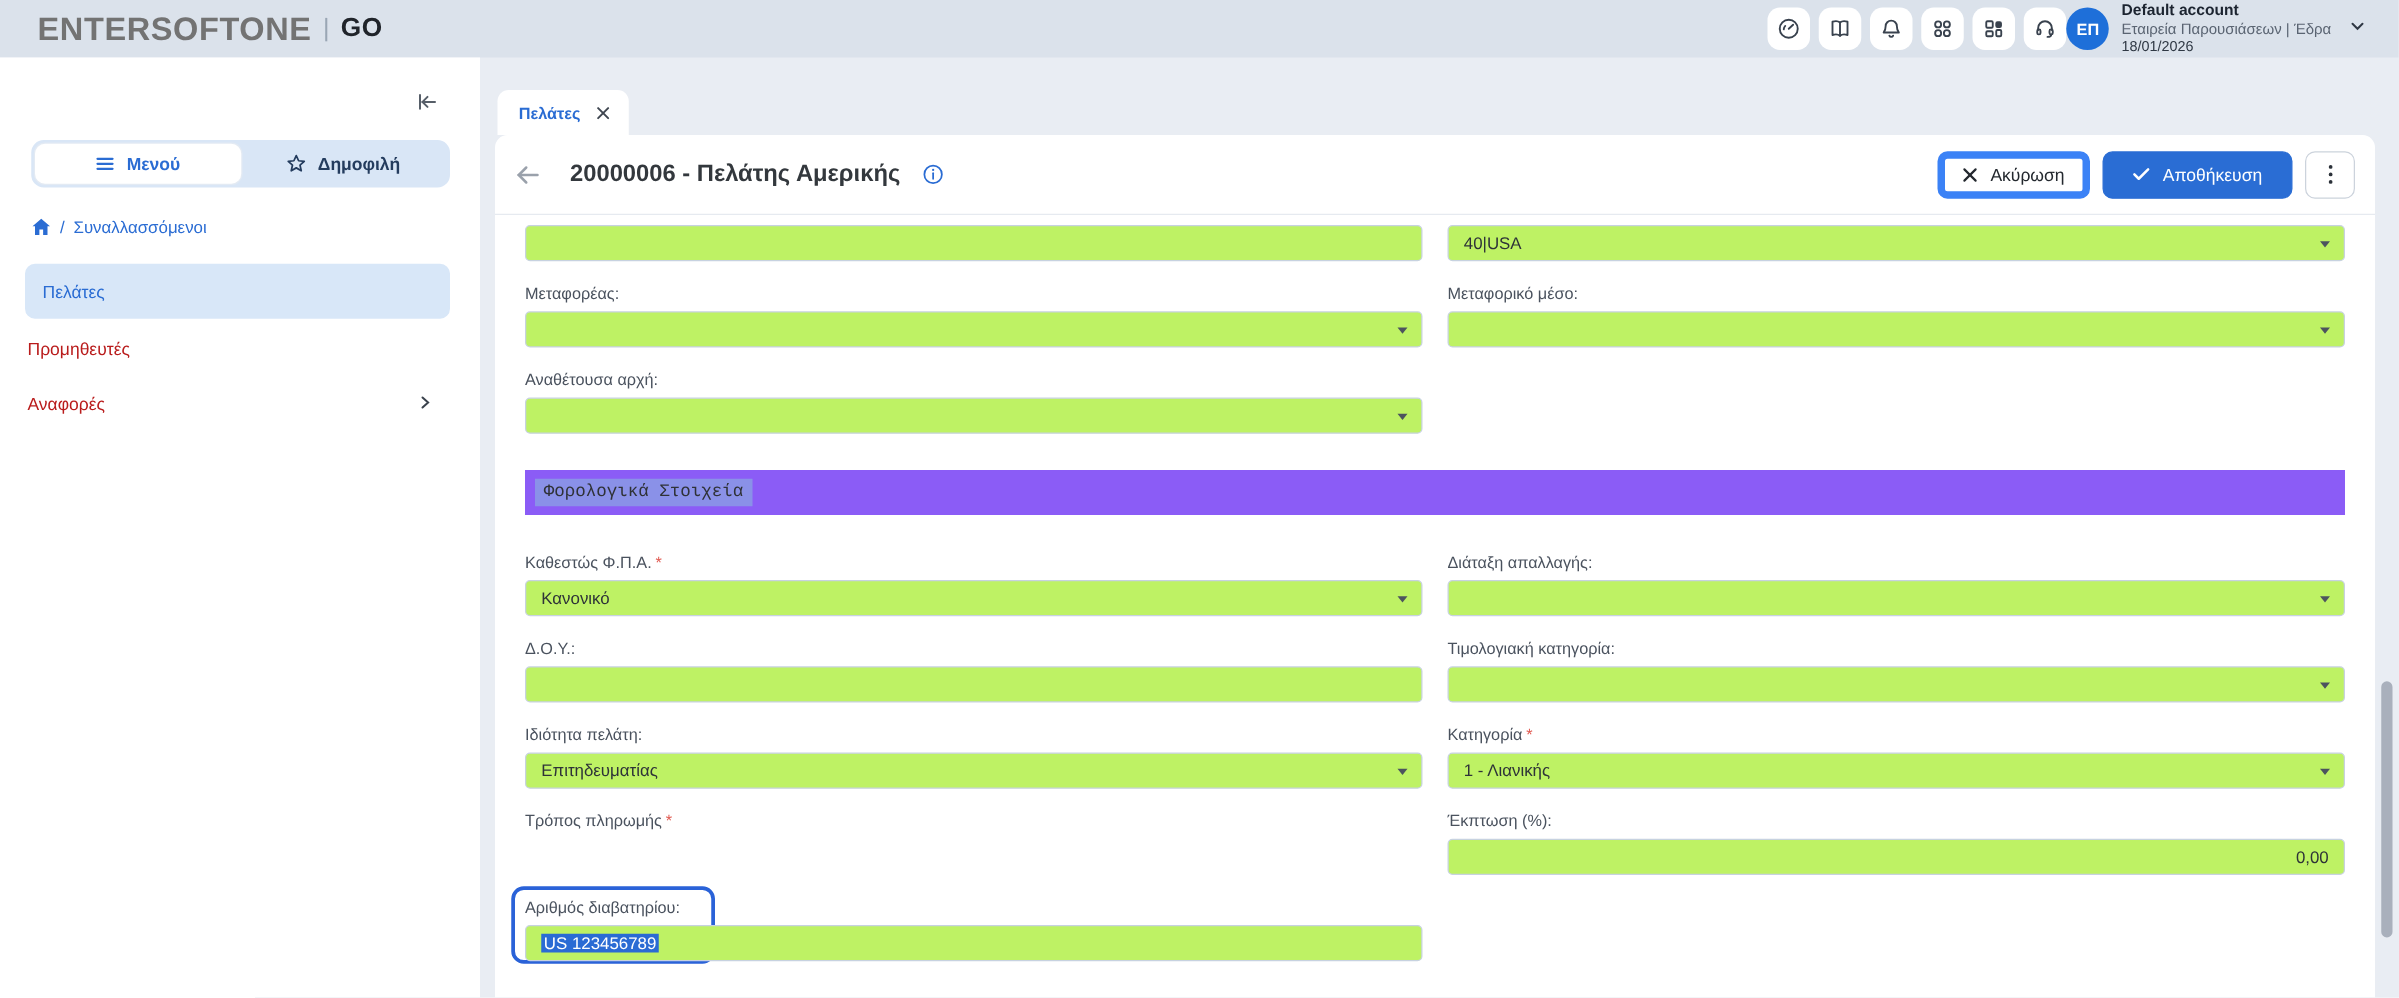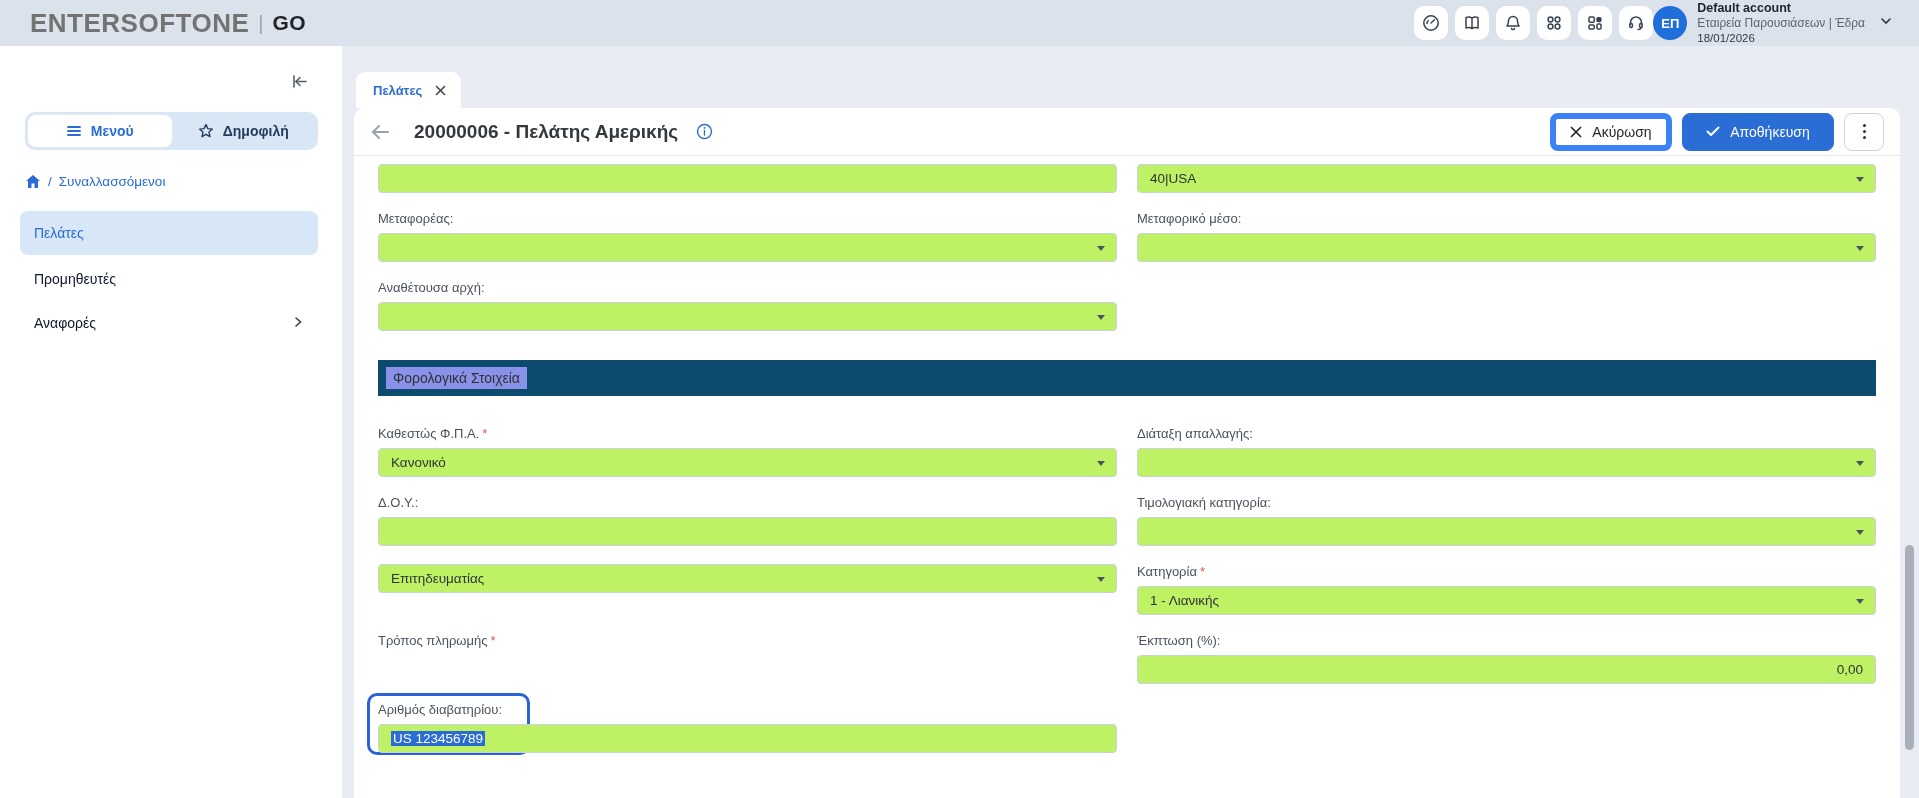--- a/index.html
+++ b/index.html
@@ -17,60 +17,60 @@
   .icon-btn svg { stroke:#39424e; fill:none; stroke-width:1.5; stroke-linecap:round; stroke-linejoin:round; }
   .avatar { width:34px; height:34px; border-radius:50%; background:#1e6fd9; color:#fff; font-size:13px; font-weight:700; display:flex; align-items:center; justify-content:center; }
   .acct { margin-left:10px; line-height:1.25; }
   .acct-name { font-size:12.5px; font-weight:700; color:#1c2430; }
   .acct-co { font-size:12px; color:#5a6472; }
   .acct-date { font-size:11.5px; color:#2f3844; }
   .acct-chev { margin-left:14px; }
 
   
   .body { display:flex; height:752px; }
-  .sidebar { width:342px; background:#ffffff; position:relative; flex-shrink:0; }
+  .sidebar { width:384px; background:#ffffff; position:relative; flex-shrink:0; }
   .collapse-btn { position:absolute; top:28px; right:34px; cursor:pointer; }
   .seg { margin:66px 24px 0 25px; height:38px; background:#d9e6f6; border-radius:10px; display:flex; padding:3px; }
   .seg-item { flex:1; display:flex; align-items:center; justify-content:center; gap:9px; font-size:14px; font-weight:700; color:#243c5e; border-radius:8px; cursor:pointer; }
   .seg-item.active { background:#ffffff; color:#2a6cd3; box-shadow:0 0 0 1px #e3eaf3; }
   .crumb { margin:24px 0 0 25px; display:flex; align-items:center; gap:7px; font-size:13.5px; color:#2a6cd3; }
   .crumb-sep { color:#2a6cd3; }
   .menu { margin-top:22px; }
-  .mi { height:44px; display:flex; align-items:center; font-size:14px; color:#0f172a; padding-left:34px; cursor:pointer; position:relative; }
+  .mi { height:44px; display:flex; align-items:center; font-size:14px; color:#b91c1c; padding-left:22px; cursor:pointer; position:relative; }
   .mi.active { background:#d8e7f8; border-radius:8px; margin:0 24px 2px 20px; padding-left:14px; color:#2a6cd3; }
   .mi .chev-r { position:absolute; right:38px; }
 
   .main { flex:1; position:relative; }
   .tabbar { height:62px; position:relative; }
   .tab { position:absolute; left:14px; bottom:0; height:36px; background:#ffffff; border-radius:9px 9px 0 0; display:flex; align-items:center; gap:13px; padding:0 15px 0 17px; }
   .tab-label { font-size:13px; font-weight:700; color:#2a6cd3; }
   .tab-close { cursor:pointer; display:flex; }
 
   .card { position:absolute; left:12px; top:62px; right:19px; bottom:0; background:#ffffff; border-radius:10px 10px 0 0; }
-  .title-row { height:48px; display:flex; align-items:center; padding:0 16px 0 12px; border-bottom:1px solid #e6eaf0; }
+  .title-row { height:64px; display:flex; align-items:center; padding:0 16px 0 12px; border-bottom:1px solid #e6eaf0; }
   .back-arrow { cursor:pointer; display:flex; padding:4px; }
   .page-title { font-size:19px; font-weight:600; color:#33383d; margin-left:20px; }
   .info-ic { margin-left:18px; display:flex; cursor:pointer; }
   .tr-spacer { flex:1; }
   .btn { height:38px; border-radius:8px; display:flex; align-items:center; justify-content:center; gap:10px; font-size:14px; cursor:pointer; font-family:inherit; }
   .btn-outline { background:#fff; border:6px solid #3b82f6; color:#23282e; width:122px; }
   .btn-primary { background:#2a6dd4; border:1px solid #2a6dd4; color:#fff; width:152px; margin-left:10px; font-weight:400; }
   .btn-kebab { background:#fff; border:1px solid #ccd3dc; width:40px; margin-left:10px; flex-direction:column; gap:3px; }
   .btn-kebab i { width:3px; height:3px; border-radius:50%; background:#2b3publ139; background:#2b3139; display:block; }
 
   
   .form { padding:8px 24px 0 24px; }
   .frow { display:grid; grid-template-columns:1fr 1fr; column-gap:20px; margin-bottom:18px; }
   .field { position:relative; }
   .flabel { display:block; font-size:13px; color:#4a525e; margin-bottom:7px; height:15px; }
   .req { color:#e0584f; margin-left:3px; }
   .ctl { position:relative; height:29px; border:1px solid #c7d2e0; border-radius:4px; background:#bef264; display:flex; align-items:center; padding:0 12px; font-size:13.5px; color:#2e3338; }
   .ctl.select::after { content:""; position:absolute; right:11px; top:12px; border-left:4.5px solid transparent; border-right:4.5px solid transparent; border-top:5.5px solid #4c545e; }
   .ctl.num { justify-content:flex-end; }
-  .section-bar { height:36px; background:#0c4a6e; display:flex; align-items:center; padding-left:8px; margin:29px 0 30px 0; }
+  .section-bar { height:36px; background:#8b5cf6; display:flex; align-items:center; padding-left:8px; margin:29px 0 30px 0;font-family:Liberation Mono, monospace; }
   .section-title { font-size:14px; color:#2f3237; background:#8a91e8; padding:3px 7px; }
   .sel-text { background:#2a6bd4; color:#ffffff; padding:0 2px; font-size:13.5px; }
   .focus-ring { position:absolute; left:-11px; top:-9px; width:163px; height:62px; border:3px solid #2a62d8; border-radius:10px; pointer-events:none; }
   .vscroll { position:absolute; right:5px; top:499px; width:9px; height:205px; background:#a9b0bc; border-radius:4.5px; }
 </style>
 </head>
 <body>
 
 <div class="app">
 
@@ -290,20 +290,21 @@
               <div class="ctl"></div>
             </div>
             <div class="field">
               <label class="flabel">Τιμολογιακή κατηγορία:</label>
               <div class="ctl select"></div>
             </div>
           </div>
 
           <div class="frow">
             <div class="field">
+              <label class="flabel">Ιδιότητα πελάτη:</label>
               <div class="ctl select">Επιτηδευματίας</div>
             </div>
             <div class="field">
               <label class="flabel"><span>Κατηγορία</span><span class="req">*</span></label>
               <div class="ctl select">1 - Λιανικής</div>
             </div>
           </div>
 
           <div class="frow">
             <div class="field">

